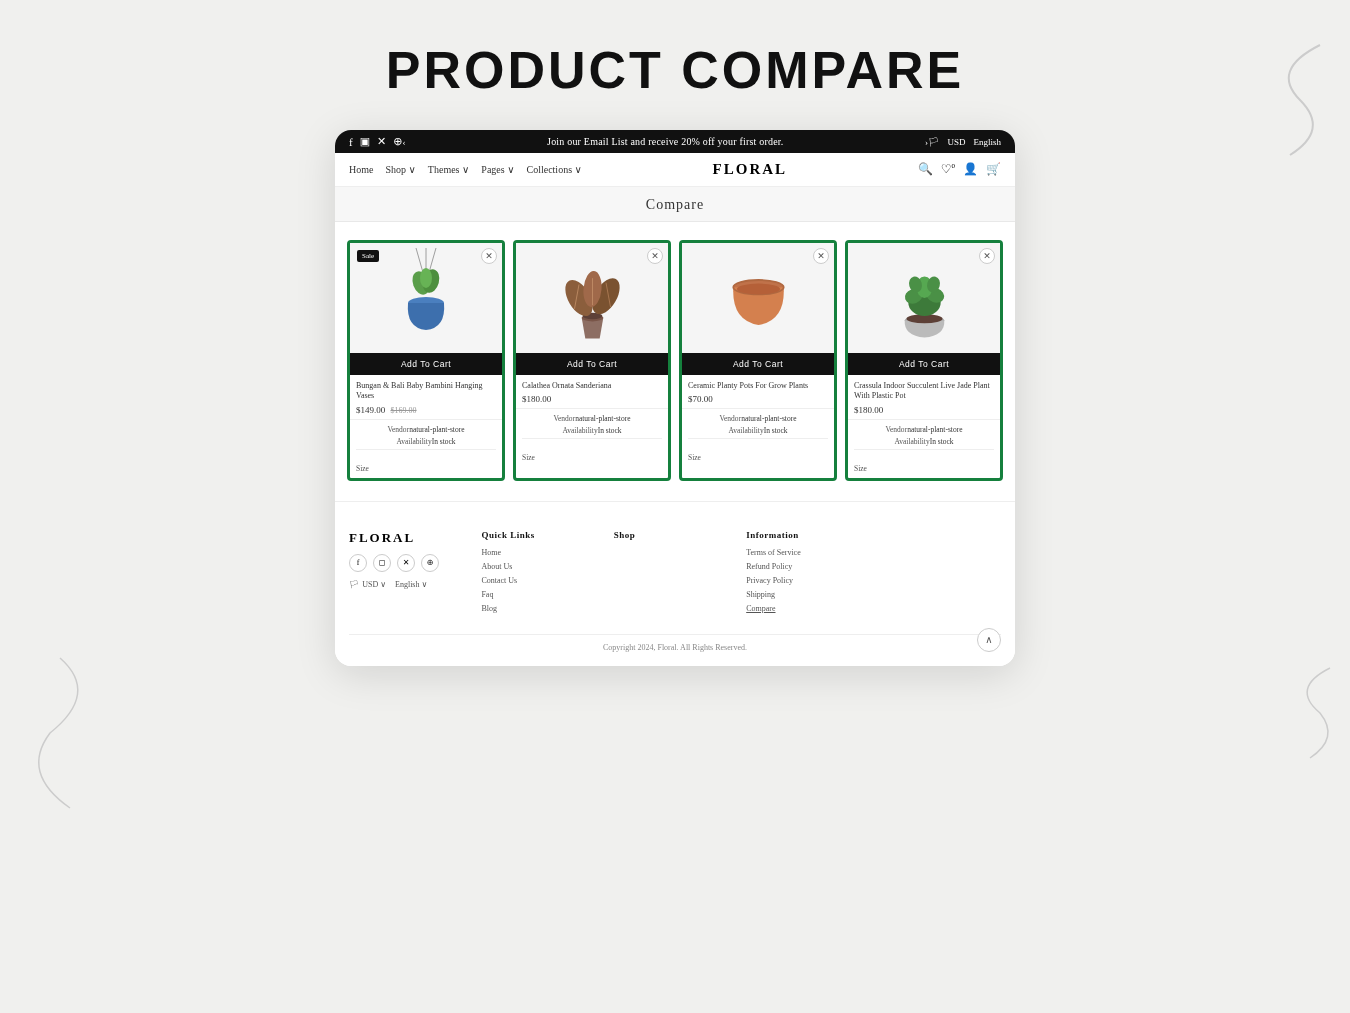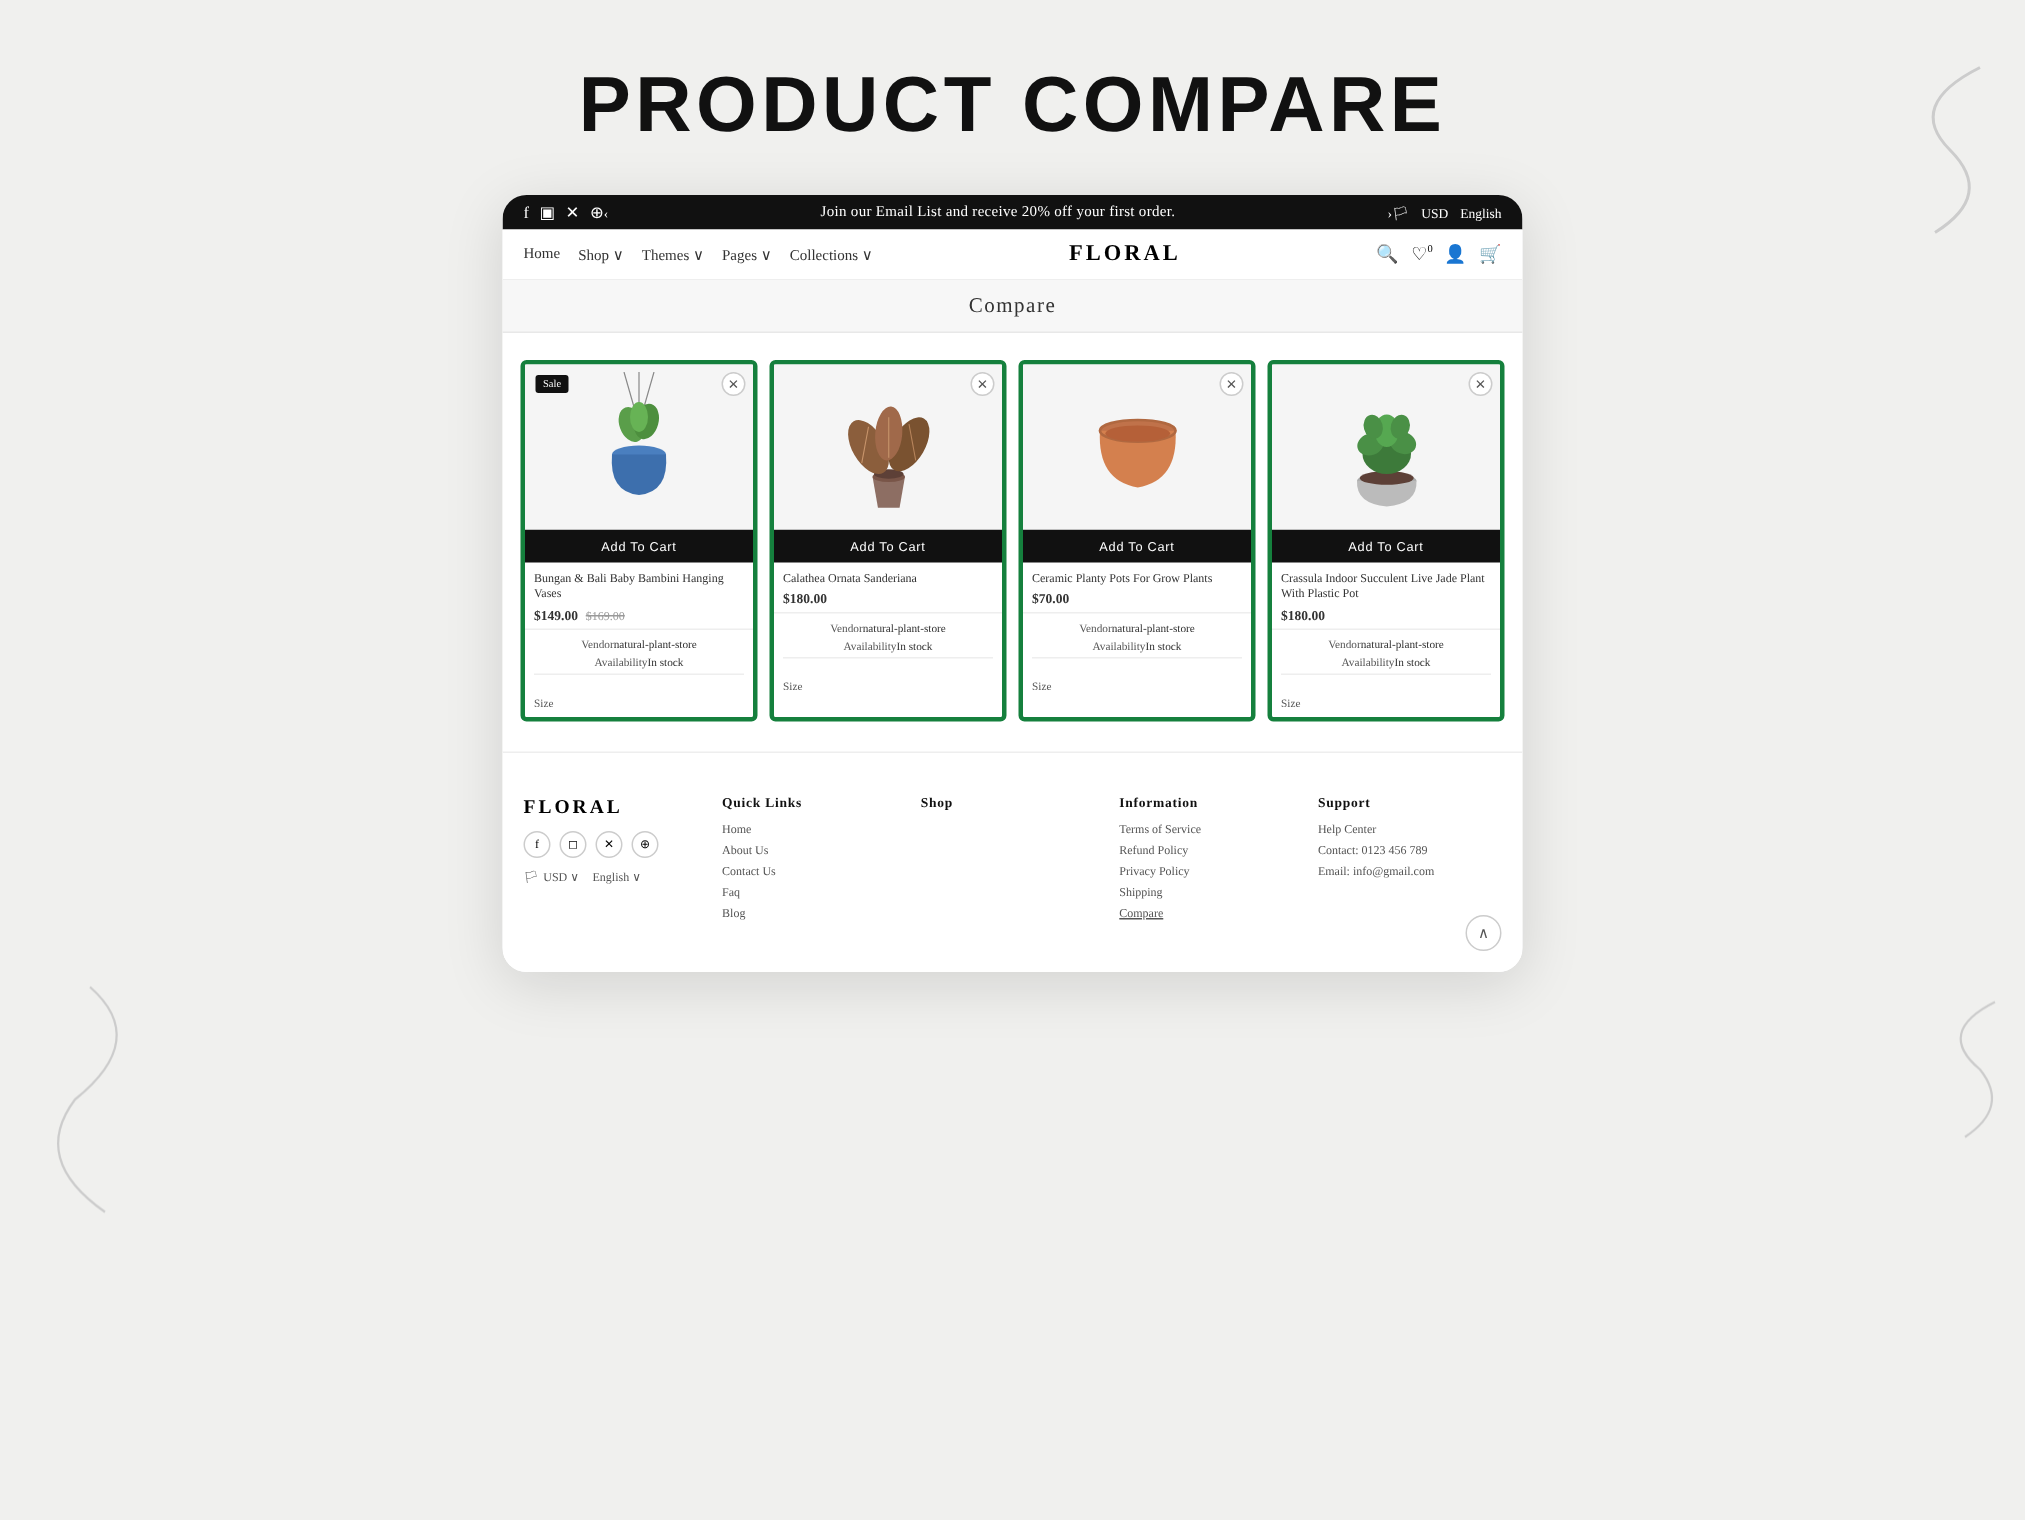--- a/index.html
+++ b/index.html
@@ -158,21 +158,21 @@
       font-size: 8px;
       color: #333;
       line-height: 1.3;
       margin-bottom: 3px;
       font-family: 'Georgia', serif;
     }
 
     .product-price {
       font-size: 9px;
       color: #333;
-      font-weight: 700;
+      font-weight: 400;
     }
 
     .product-price-old {
       font-size: 8px;
       color: #999;
       text-decoration: line-through;
       margin-left: 3px;
       font-weight: 400;
     }
 
@@ -566,28 +566,23 @@
         <div class="footer-col-title">Information</div>
         <ul class="footer-col-links">
           <li>Terms of Service</li>
           <li>Refund Policy</li>
           <li>Privacy Policy</li>
           <li>Shipping</li>
           <li class="underline">Compare</li>
         </ul>
       </div>
 
-      <div>
-        <div class="footer-col-title">Support</div>
-        <ul class="footer-col-links">
-          <li>Help Center</li>
-          <li>Contact: 0123 456 789</li>
-          <li>Email: info@gmail.com</li>
-        </ul>
-      </div>
-
-    </div>
-
+
+    </div>
+
+    <div class="footer-bottom">
+      <span>Copyright 2024, Floral. All Rights Reserved.</span>
+    </div>
 
     <div class="scroll-top">∧</div>
   </div>
 
 </div>
 
 </body></html>

